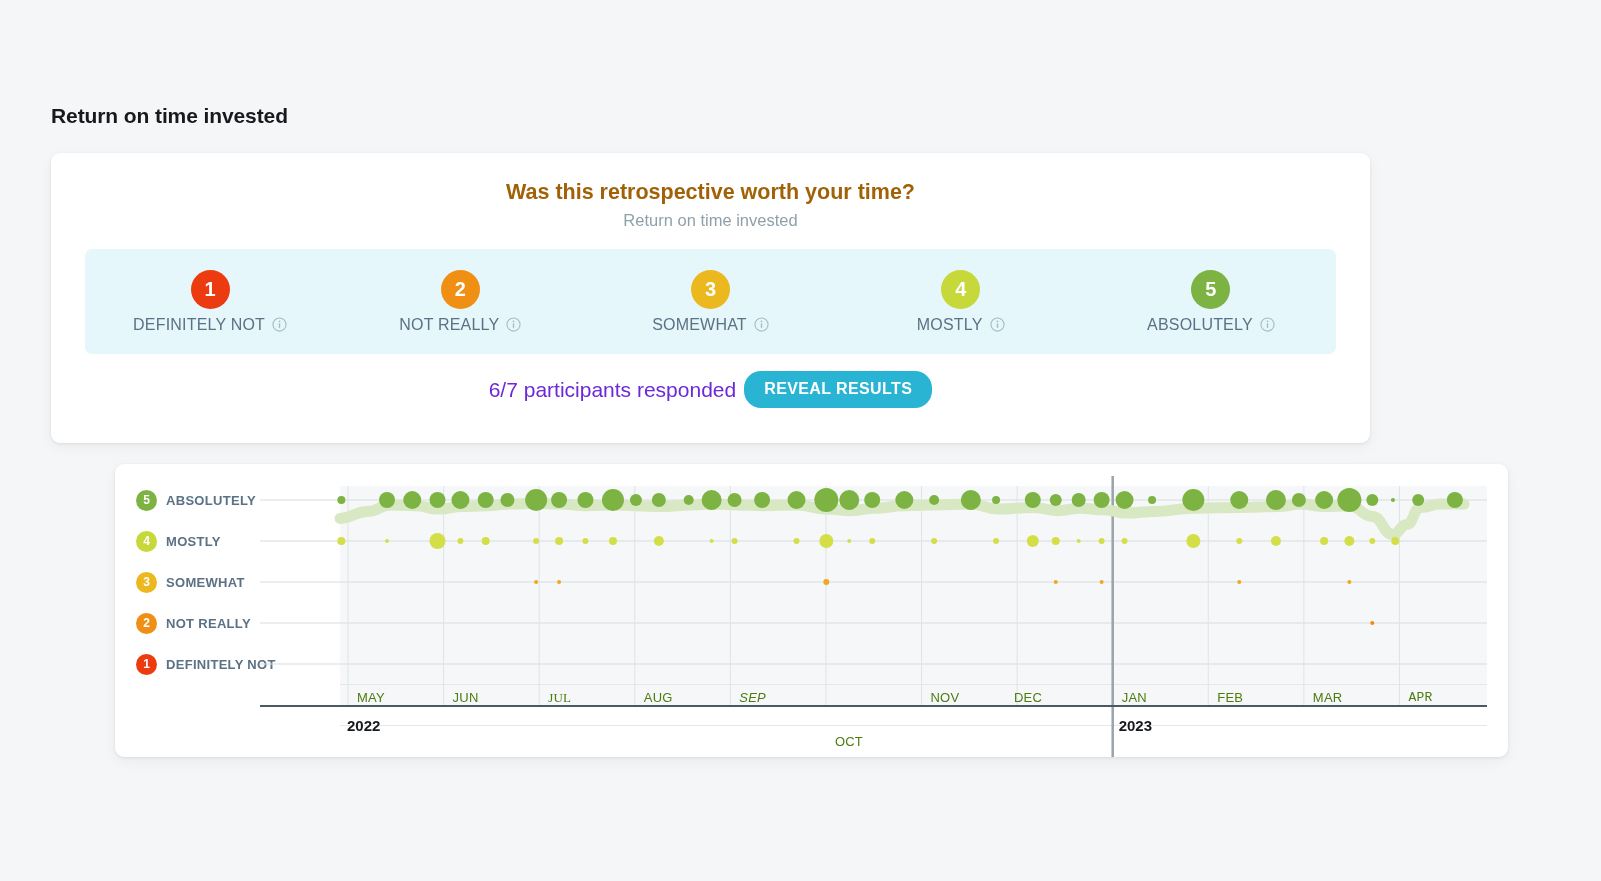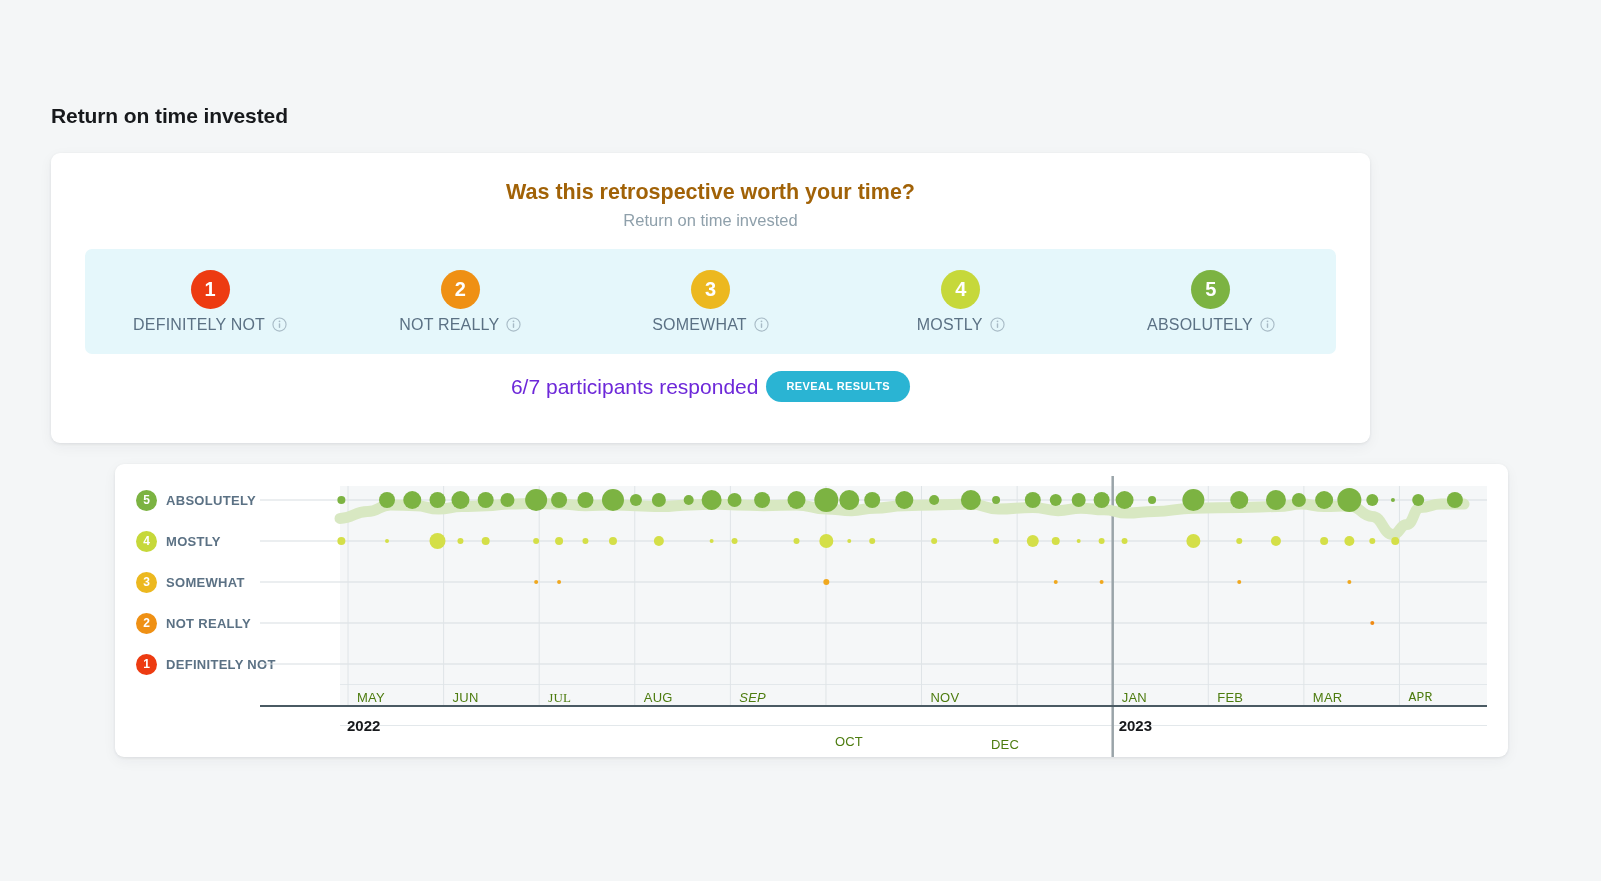--- a/index.html
+++ b/index.html
@@ -83,21 +83,21 @@
   .participants-text {
     font-size: 21px;
     color: #6d28d9;
   }
   .reveal-button {
     background: #2ab4d3;
     color: #ffffff;
     border: none;
     border-radius: 17px;
     padding: 9px 20px 10px;
-    font-size: 11px;
+    font-size: 16px;
     font-weight: bold;
     letter-spacing: 0.4px;
     font-family: "Liberation Sans", sans-serif;
     cursor: pointer;
   }
 
   
   .chart-card {
     position: absolute;
     left: 115px; top: 464px;
@@ -373,21 +373,21 @@
         <line x1="145" y1="242" x2="1372" y2="242" stroke="#4a5a63" stroke-width="2"></line>
       </svg>
     <div class="x-axis" id="x-axis">
         <div class="x-tick" style="left: 17.029px;">MAY</div>
         <div class="x-tick" style="left: 112.612px;">JUN</div>
         <div class="x-tick" style="left: 208.196px; font-family: Liberation Serif, serif;">JUL</div>
         <div class="x-tick" style="left: 303.779px;">AUG</div>
         <div class="x-tick" style="left: 399.362px; font-style: italic;">SEP</div>
         <div class="x-tick" style="left: 494.946px; margin-top: 44px;">OCT</div>
         <div class="x-tick" style="left: 590.529px;">NOV</div>
-        <div class="x-tick" style="left: 651px; margin-top: 47px;">DEC</div>
+        <div class="x-tick" style="left: 674px;">DEC</div>
         <div class="x-tick" style="left: 781.696px;">JAN</div>
         <div class="x-tick" style="left: 877.279px;">FEB</div>
         <div class="x-tick" style="left: 972.862px;">MAR</div>
         <div class="x-tick" style="left: 1068.45px; font-family: Liberation Mono, monospace;">APR</div>
         <div class="x-year" style="left: 7px; text-align: right;">2022</div>
         <div class="x-year" style="left: 778.696px;">2023</div>
       </div>
   </div>
 </div>
 

